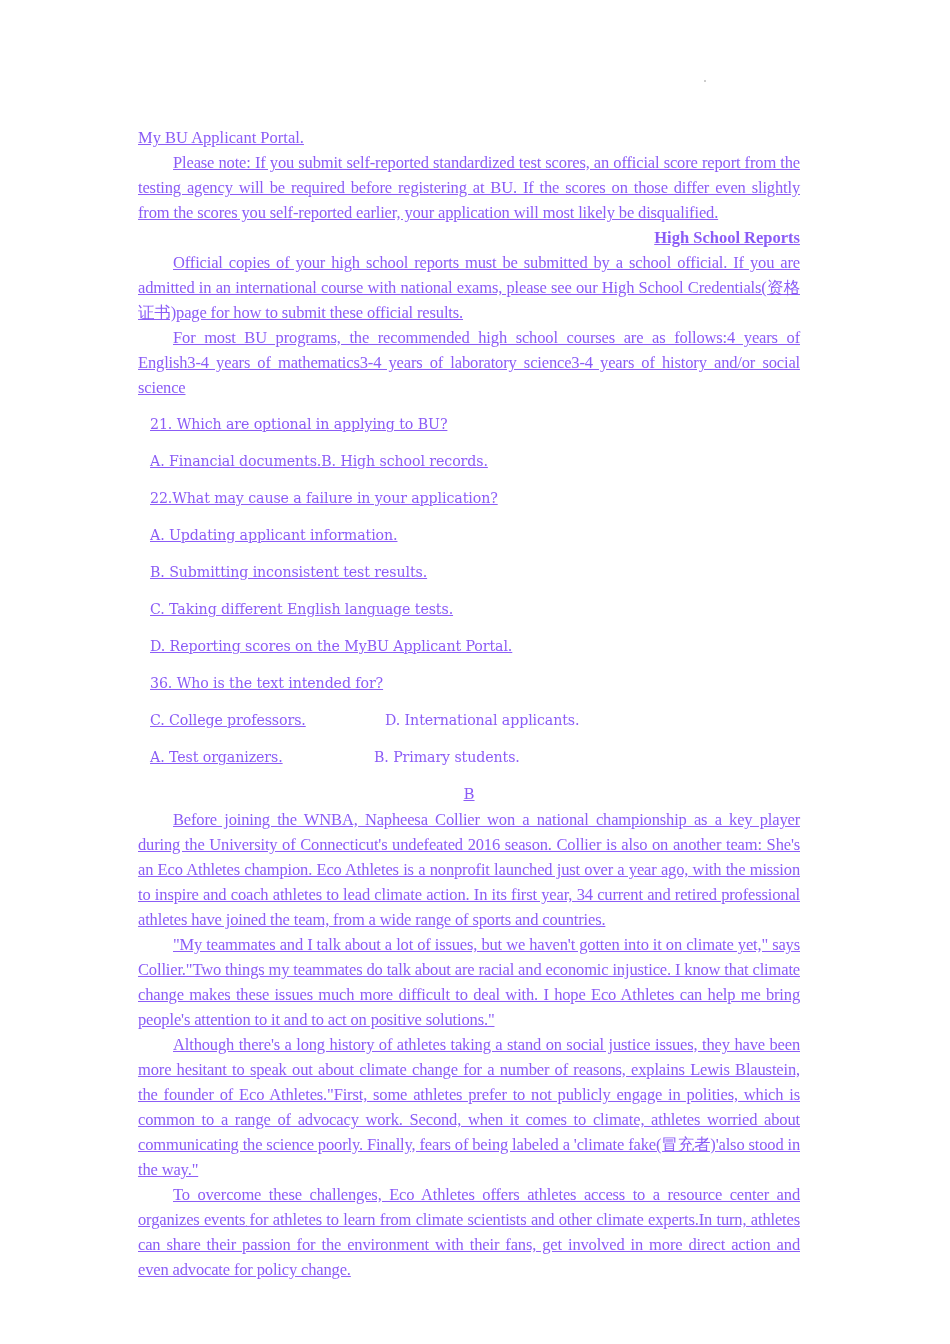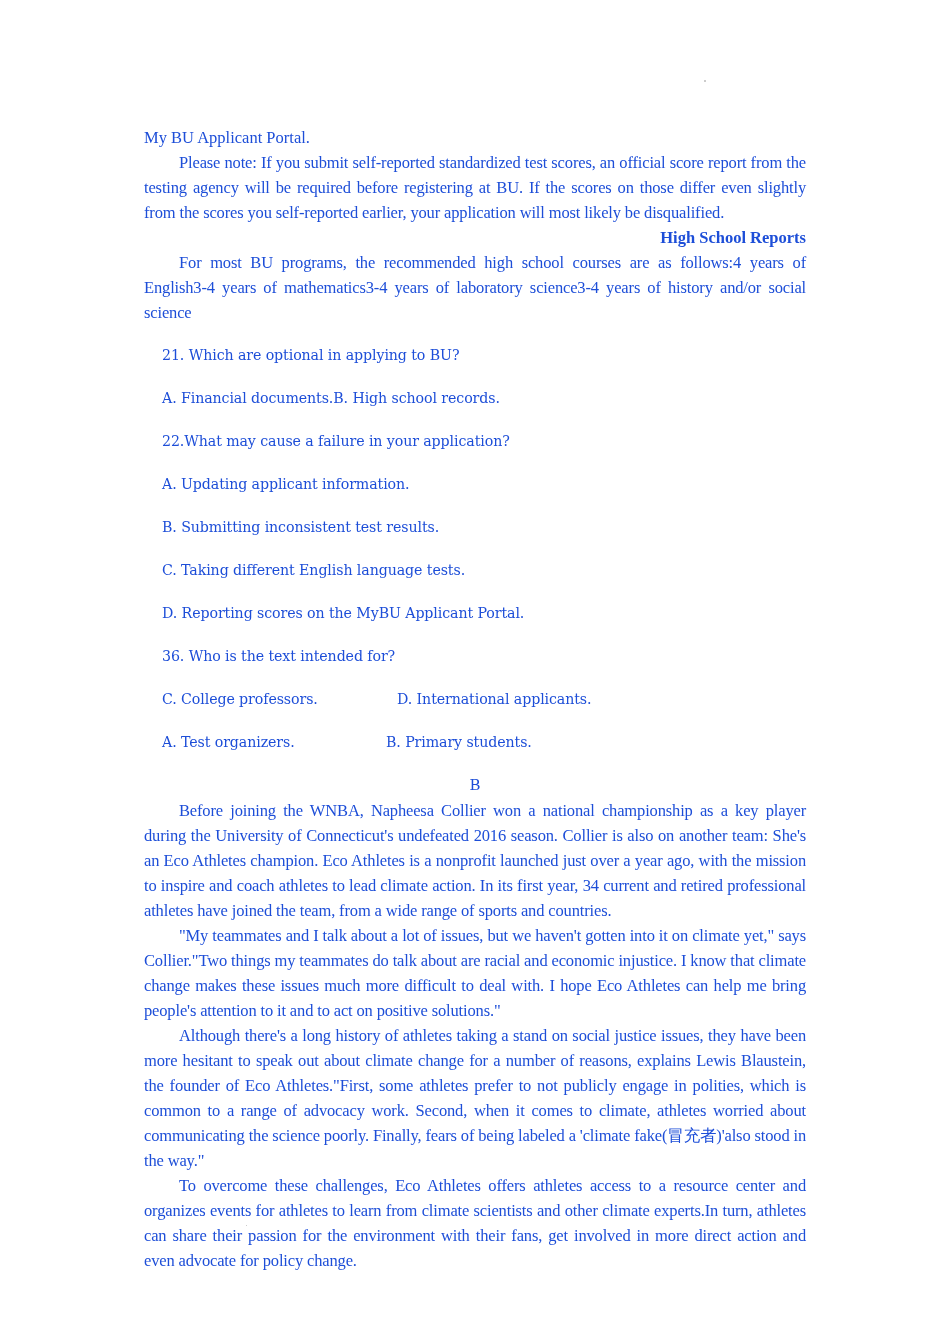--- a/index.html
+++ b/index.html
@@ -1,22 +1,23 @@
 <!DOCTYPE html>
 <html><head>
 <meta charset="utf-8">
 <style>
   html, body { margin: 0; padding: 0; background: #ffffff; }
   body { width: 950px; height: 1344px; position: relative; overflow: hidden; }
   .page {
     position: absolute;
-    left: 144px;
+    left: 138px;
     top: 125px;
     width: 662px;
-    color: #1d4ed8;
+    color: #8b5cf6;
+    text-decoration: underline;
   }
   .line, .para {
     font-family: "Liberation Serif", serif;
     font-size: 16.5px;
     line-height: 25px;
     margin: 0;
   }
   .para {
     text-align: justify;
     text-indent: 35px;
@@ -24,21 +25,21 @@
   }
   .heading {
     font-weight: bold;
     text-indent: 35px;
     text-align: right;
   }
   .q {
     font-family: "DejaVu Serif", serif;
     font-size: 14.2px;
     line-height: 25px;
-    margin: 18px;
+    margin: 12px;
     white-space: nowrap;
     letter-spacing: -0.1px;
   }
   .q .opt-right-b { position: absolute; left: 224px; }
   .q .opt-right-d { position: absolute; left: 235px; }
   .q-row { position: relative; height: 25px; }
   .section-letter {
     font-family: "DejaVu Serif", serif;
     font-size: 15px;
     line-height: 25px;
@@ -55,20 +56,21 @@
 <body>
 
 <div class="speck" style="left:704px; top:80px;"></div>
 <div class="speck" style="left:246px; top:1225px; width:1px; height:1px;"></div>
 
 <div class="page">
 
   <p class="line">My BU Applicant Portal.</p>
   <p class="para">Please note: If you submit self-reported standardized test scores, an official score report from the testing agency will be required before registering at BU. If the scores on those differ even slightly from the scores you self-reported earlier, your application will most likely be disqualified.</p>
   <p class="line heading">High School Reports</p>
+  <p class="para">Official copies of your high school reports must be submitted by a school official. If you are admitted in an international course with national exams, please see our High School Credentials(资格证书)page for how to submit these official results.</p>
   <p class="para">For most BU programs, the recommended high school courses are as follows:4 years of English3-4 years of mathematics3-4 years of laboratory science3-4 years of history and/or social science</p>
 
   <div>
     <p class="q">21. Which are optional in applying to BU?</p>
     <p class="q">A. Financial documents.B. High school records.</p>
   </div>
 
   <div>
     <p class="q">22.What may cause a failure in your application?</p>
     <p class="q">A. Updating applicant information.</p>

